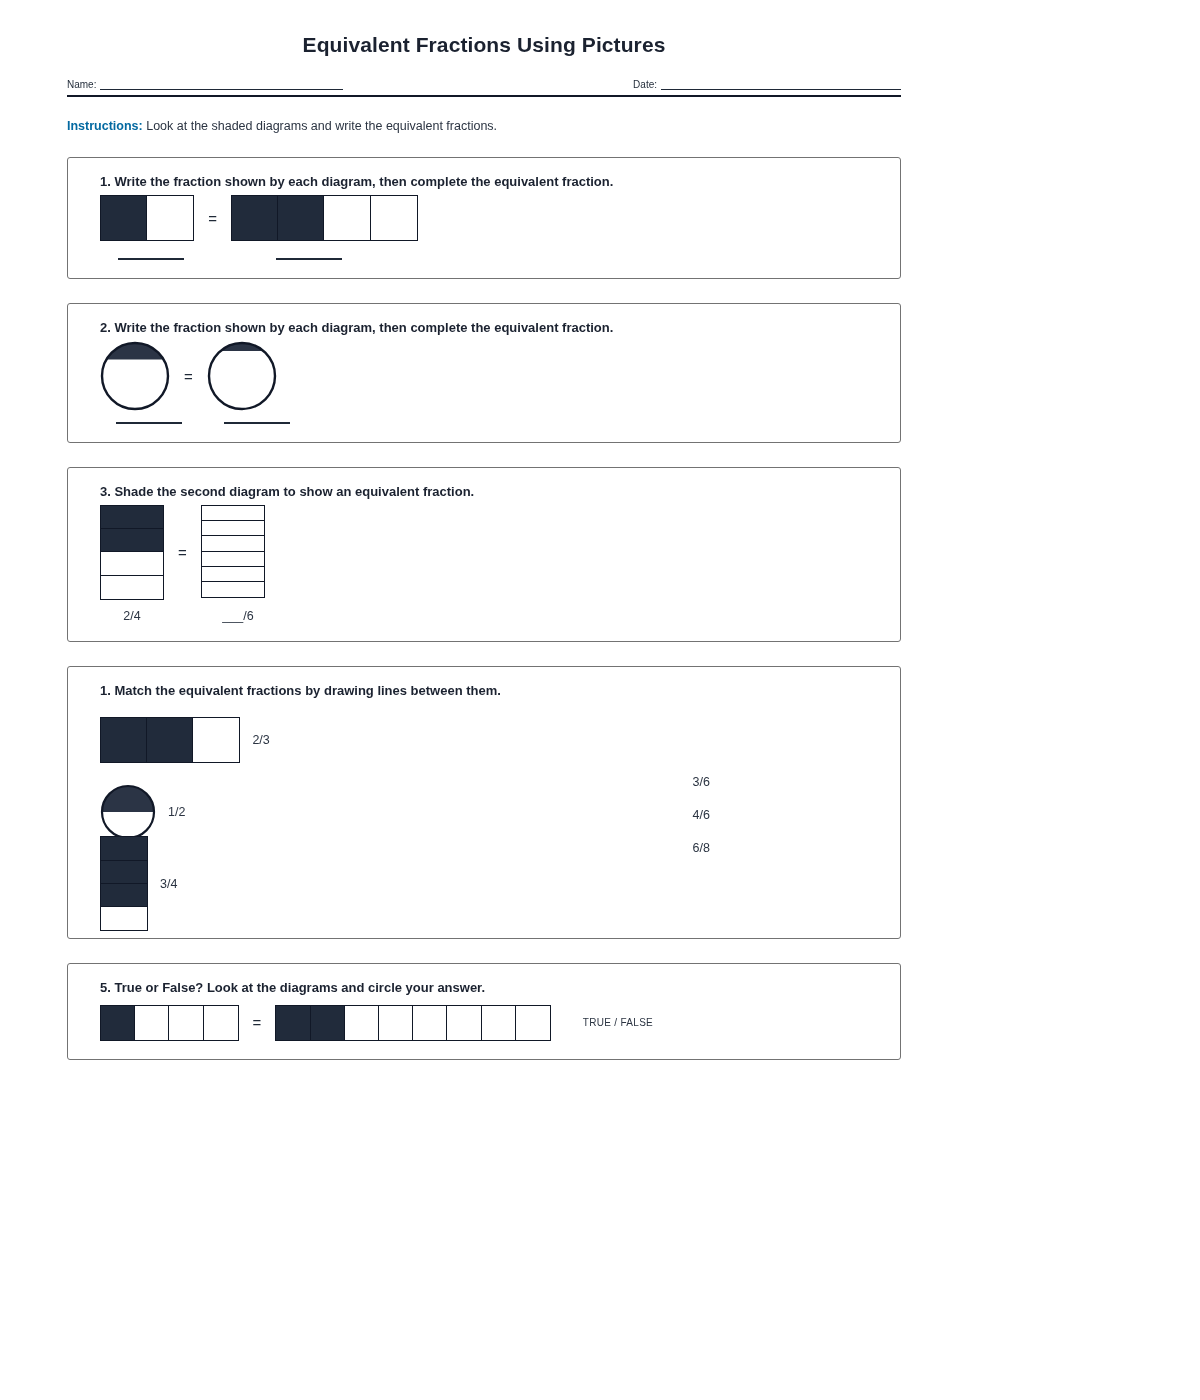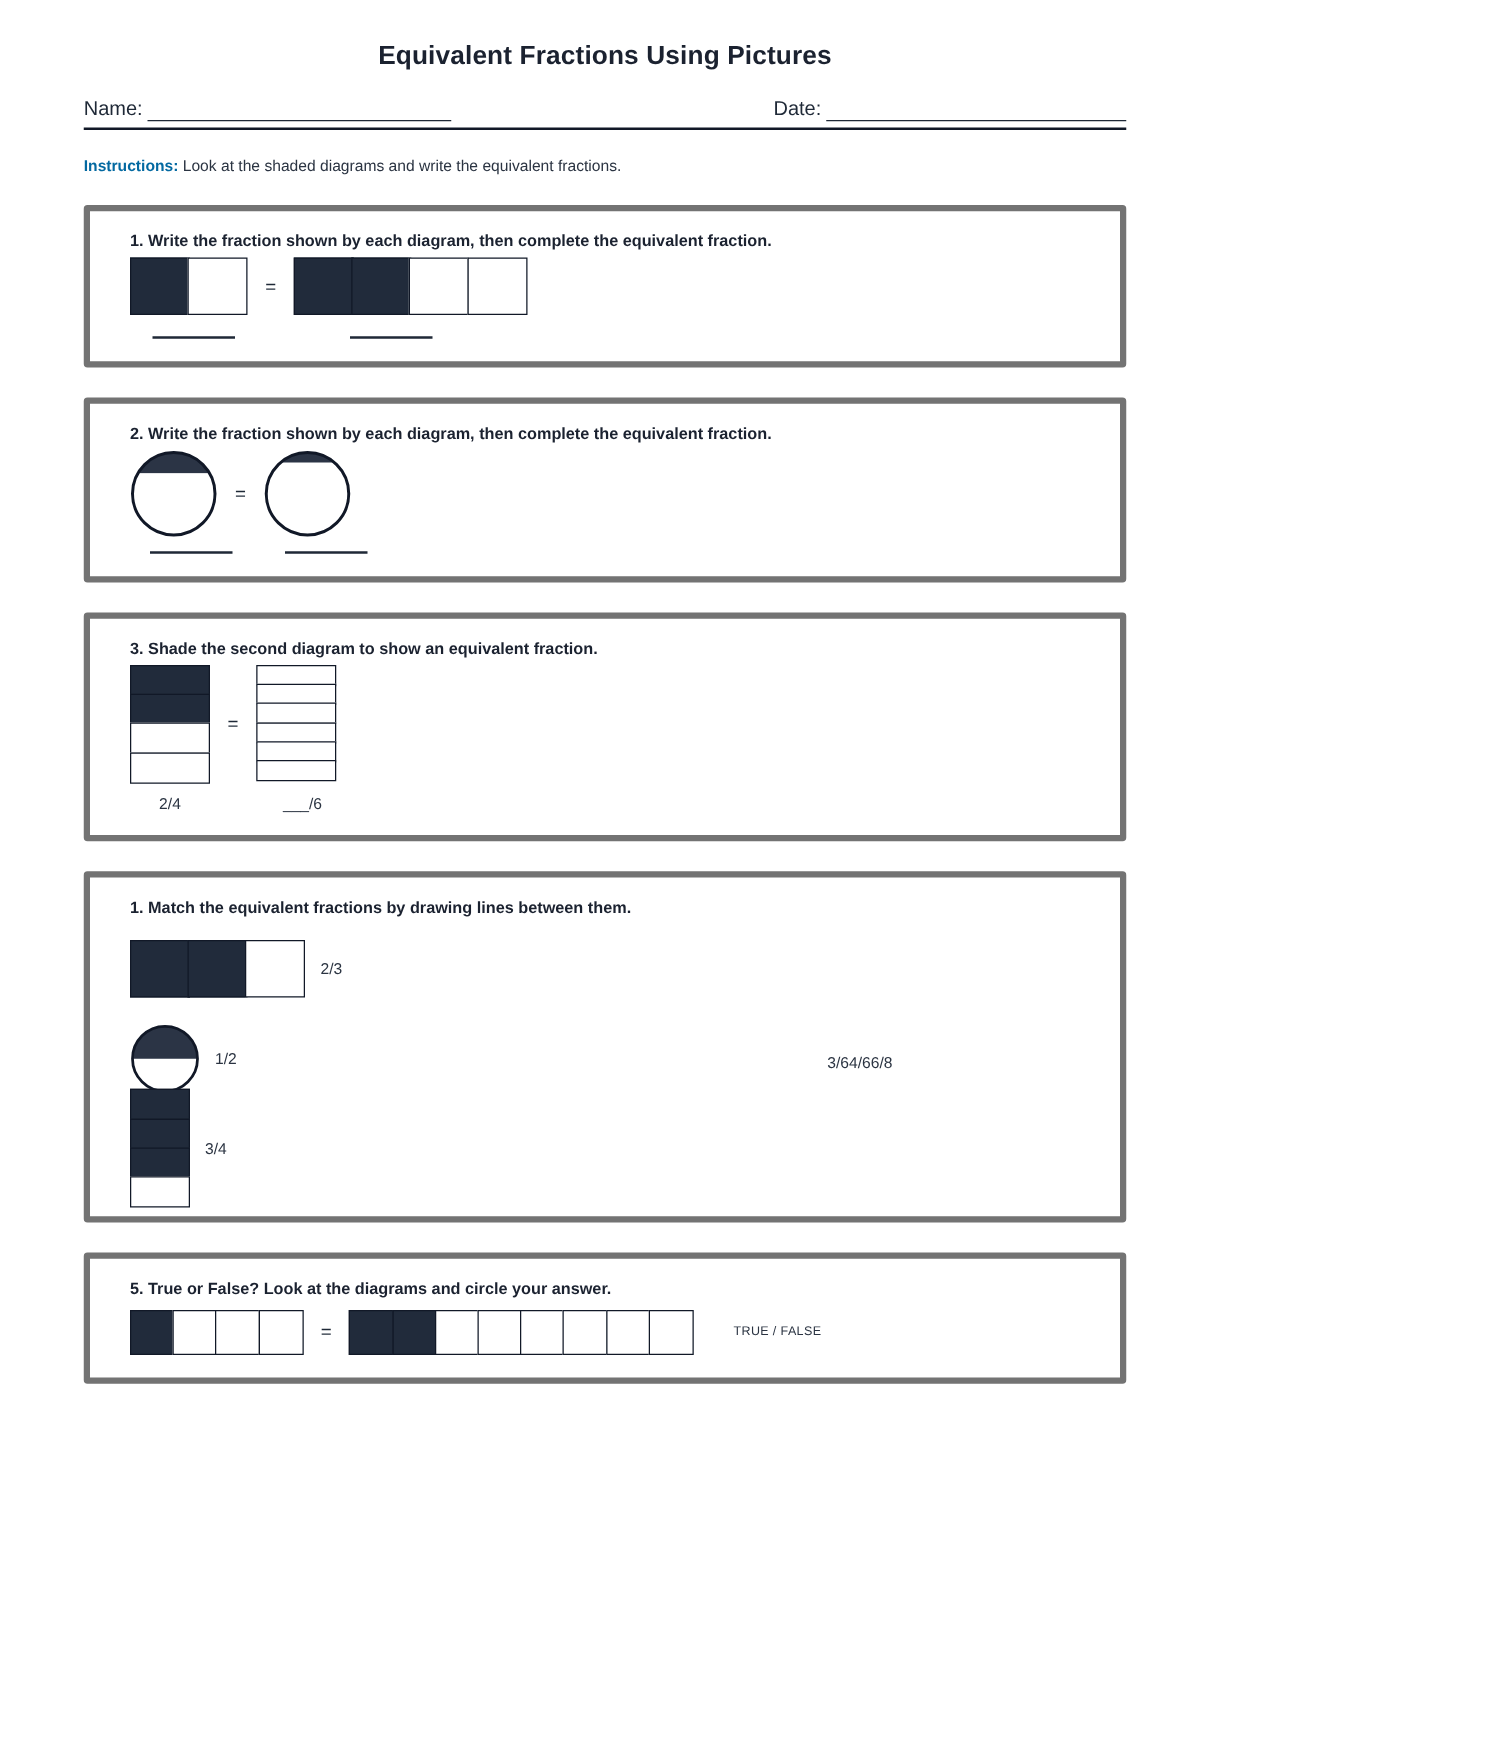--- a/index.html
+++ b/index.html
@@ -27,21 +27,21 @@
     color: #1b2230;
     margin: 33px 0 0 0;
     letter-spacing: 0.1px;
   }
   .namedate {
     margin: 22px auto 0 auto;
     width: 834px;
     display: flex;
     justify-content: space-between;
     align-items: flex-end;
-    font-size: 16px;
+    font-size: 10px;
     color: #1f2937;
   }
   .nd-field { display: flex; align-items: flex-end; }
   .nd-label { white-space: nowrap; }
   .nd-rule {
     display: inline-block;
     border-bottom: 1.2px solid #1f2937;
     margin-left: 4px;
   }
   .nd-rule.name { width: 243px; }
@@ -56,21 +56,21 @@
     width: 834px;
     margin: 22px auto 0 auto;
     font-size: 12.5px;
     color: #2b3442;
   }
   .instructions b { color: #0369a1; }
 
   .card {
     width: 834px;
     margin: 24px auto 0 auto;
-    border: 5px solid #737373;
+    border: 1px solid #737373;
     border-radius: 3px;
     box-sizing: border-box;
     padding: 16px 18px 18px 18px;
     background: #ffffff;
   }
   .q-text {
     font-size: 13px;
     font-weight: bold;
     color: #1b2230;
     margin: 0 0 6px 14px;
@@ -155,21 +155,21 @@
   }
   .q4-left { display: flex; flex-direction: column; }
   .q4-item {
     display: flex;
     align-items: center;
     height: 72px;
   }
   .q4-item .lbl { margin-left: 12px; }
   .q4-right {
     display: flex;
-    flex-direction: row;
+    flex-direction: column;
     padding-top: 26px;
     margin-right: 160px;
   }
   .q4-right .lbl { margin-bottom: 19px; }
 
   
   .q5-row { display: flex; align-items: center; margin-left: 14px; margin-top: 10px; }
   .q5-row .hbar .cell { width: 36px; height: 36px; }
   .tf {
     font-size: 10px;

